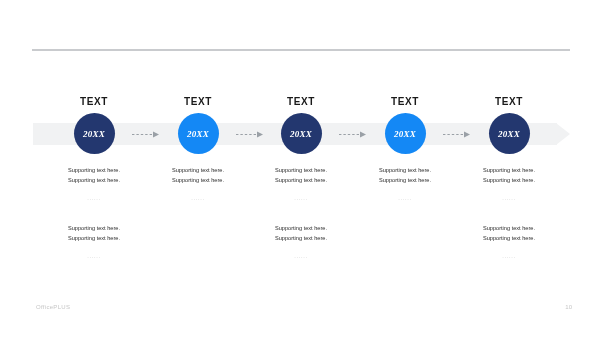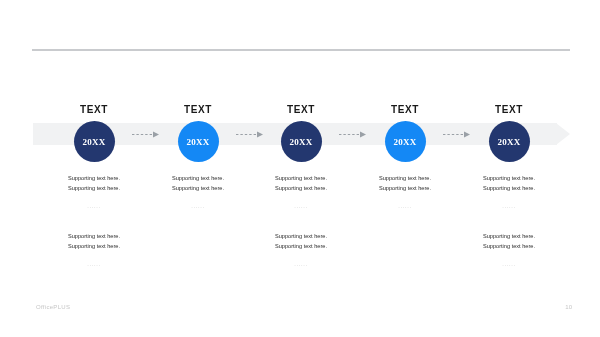--- a/index.html
+++ b/index.html
@@ -79,36 +79,37 @@
     margin-left: -65px;
     text-align: center;
   }
 
   .col-title {
     font-size: 10px;
     font-weight: bold;
     letter-spacing: 0.6px;
     color: #1a1a1a;
     line-height: 12px;
-    margin: 16px 0 5px 0;
+    margin: 8px 0 5px 0;
   }
 
   .circle {
     width: 41px;
     height: 41px;
     border-radius: 50%;
     margin: 0 auto;
     display: flex;
     align-items: center;
     justify-content: center;
     font-size: 9px;
     font-weight: bold;
     color: #ffffff;
     letter-spacing: 0.3px;
     font-family: "Liberation Serif", serif;
+    font-style: italic;
   }
   .circle.navy { background: #23376f; }
   .circle.blue { background: #1488f5; }
 
   .support-block {
     margin-top: 12px;
   }
   .support-line {
     font-size: 5.6px;
     color: #2b2b2b;

